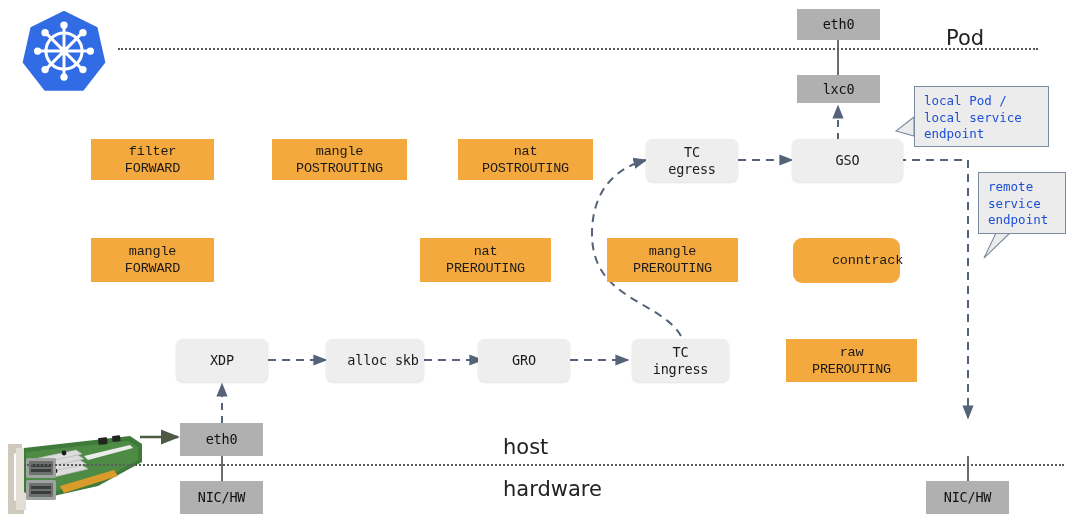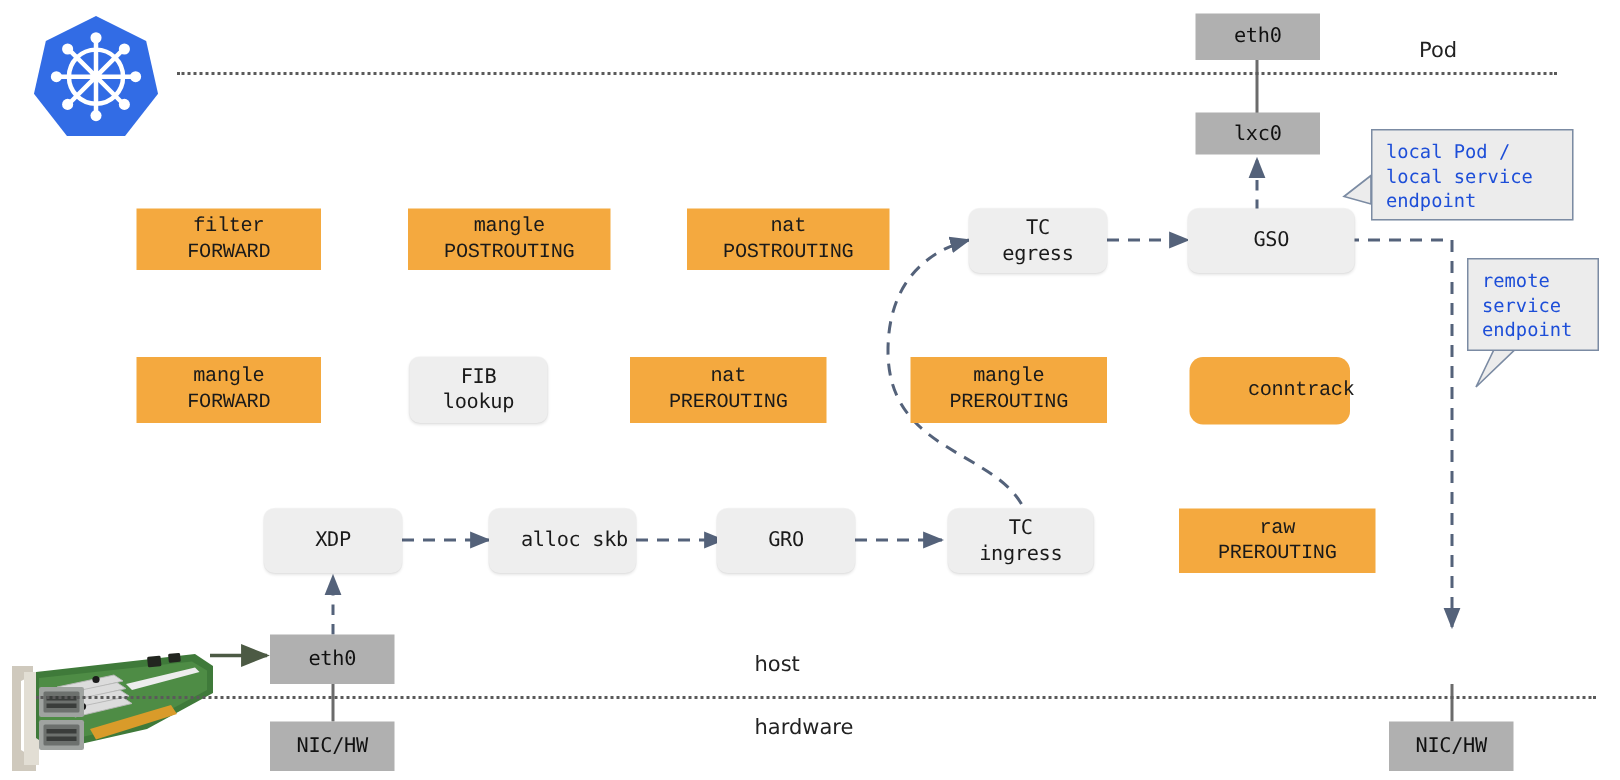--- a/index.html
+++ b/index.html
@@ -19,21 +19,21 @@
 
   
   .light{background:#eeeeee;border-radius:7px;
          box-shadow:0 1px 2px rgba(0,0,0,0.10),0 0 0 0.5px rgba(0,0,0,0.03);}
 
   
   .device{background:#b0b0b0;border:0;color:#111;}
 
   
   .zone{position:absolute;font-family:"DejaVu Sans","Liberation Sans",sans-serif;
-        font-size:14px;color:#222;white-space:pre;}
+        font-size:21px;color:#222;white-space:pre;}
 
   
   .sep{position:absolute;height:0;border-top:2.2px dotted #5a5a5a;}
 
   
   .callout{position:absolute;box-sizing:border-box;background:#ececec;
            border:1.1px solid #7b8ba3;color:#1d4ed8;
            font-family:"DejaVu Sans Mono","Liberation Mono",monospace;
            font-size:12.5px;line-height:16.5px;padding:6px 9px;white-space:pre;}
 
@@ -187,24 +187,20 @@
 
   <div class="box orange rounded" style="left:793px;top:238px;width:107px;height:45px;">
     <span>conntrack</span>
   </div>
 
   <div class="box orange" style="left:786px;top:339px;width:131px;height:43px;">
     <span>raw</span>
     <span>PREROUTING</span>
   </div>
 
-  <div class="box light" style="left:273px;top:238px;width:92px;height:44px;">
-    <span>FIB</span>
-    <span>lookup</span>
-  </div>
 
   <div class="box light" style="left:646px;top:139px;width:92px;height:43px;">
     <span>TC</span>
     <span>egress</span>
   </div>
 
   <div class="box light" style="left:792px;top:139px;width:111px;height:43px;">
     <span>GSO</span>
   </div>
 

